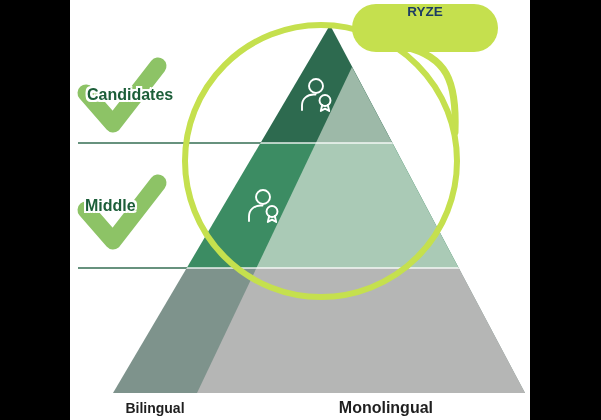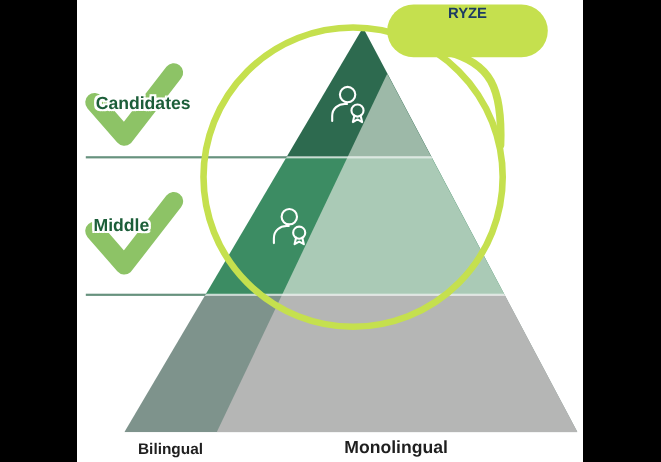--- a/index.html
+++ b/index.html
@@ -7,21 +7,21 @@
          font-family:"Liberation Sans", sans-serif;}
   #content{position:absolute;left:70px;top:0;width:460px;height:420px;background:#fff;}
   #fig{position:absolute;left:0;top:0;}
   .lbl{position:absolute;font-weight:bold;white-space:nowrap;}
   .level-lbl{color:#1c5e39;font-size:16px;
     text-shadow:-2px -2px 0 #fff,2px -2px 0 #fff,-2px 2px 0 #fff,2px 2px 0 #fff,
                  0 -2px 0 #fff,0 2px 0 #fff,-2px 0 0 #fff,2px 0 0 #fff;}
   .dark-lbl{color:#262626;}
   #early{left:81px;top:306px;width:80px;text-align:center;font-size:16px;line-height:20px;white-space:normal;}
   #bilingual{left:115px;top:400px;width:80px;text-align:center;font-size:14px;color:#1f1f1f;}
-  #monolingual{left:313px;top:399px;width:120px;text-align:left;font-size:16px;color:#1f1f1f;}
+  #monolingual{left:313px;top:399px;width:120px;text-align:right;font-size:16px;color:#1f1f1f;}
   #badge{position:absolute;left:352px;top:4px;width:146px;height:48px;border-radius:24px;
          background:#c5e04e;display:flex;flex-direction:row;justify-content:center;
          text-align:center;color:#1d3c63;font-weight:bold;font-size:13.5px;line-height:16px;}
 </style>
 </head>
 <body>
 
 <div id="stage">
   <div style="position:absolute;left:0;top:0;width:70px;height:420px;background:#000;"></div>
   <div style="position:absolute;left:530px;top:0;width:71px;height:420px;background:#000;"></div>

